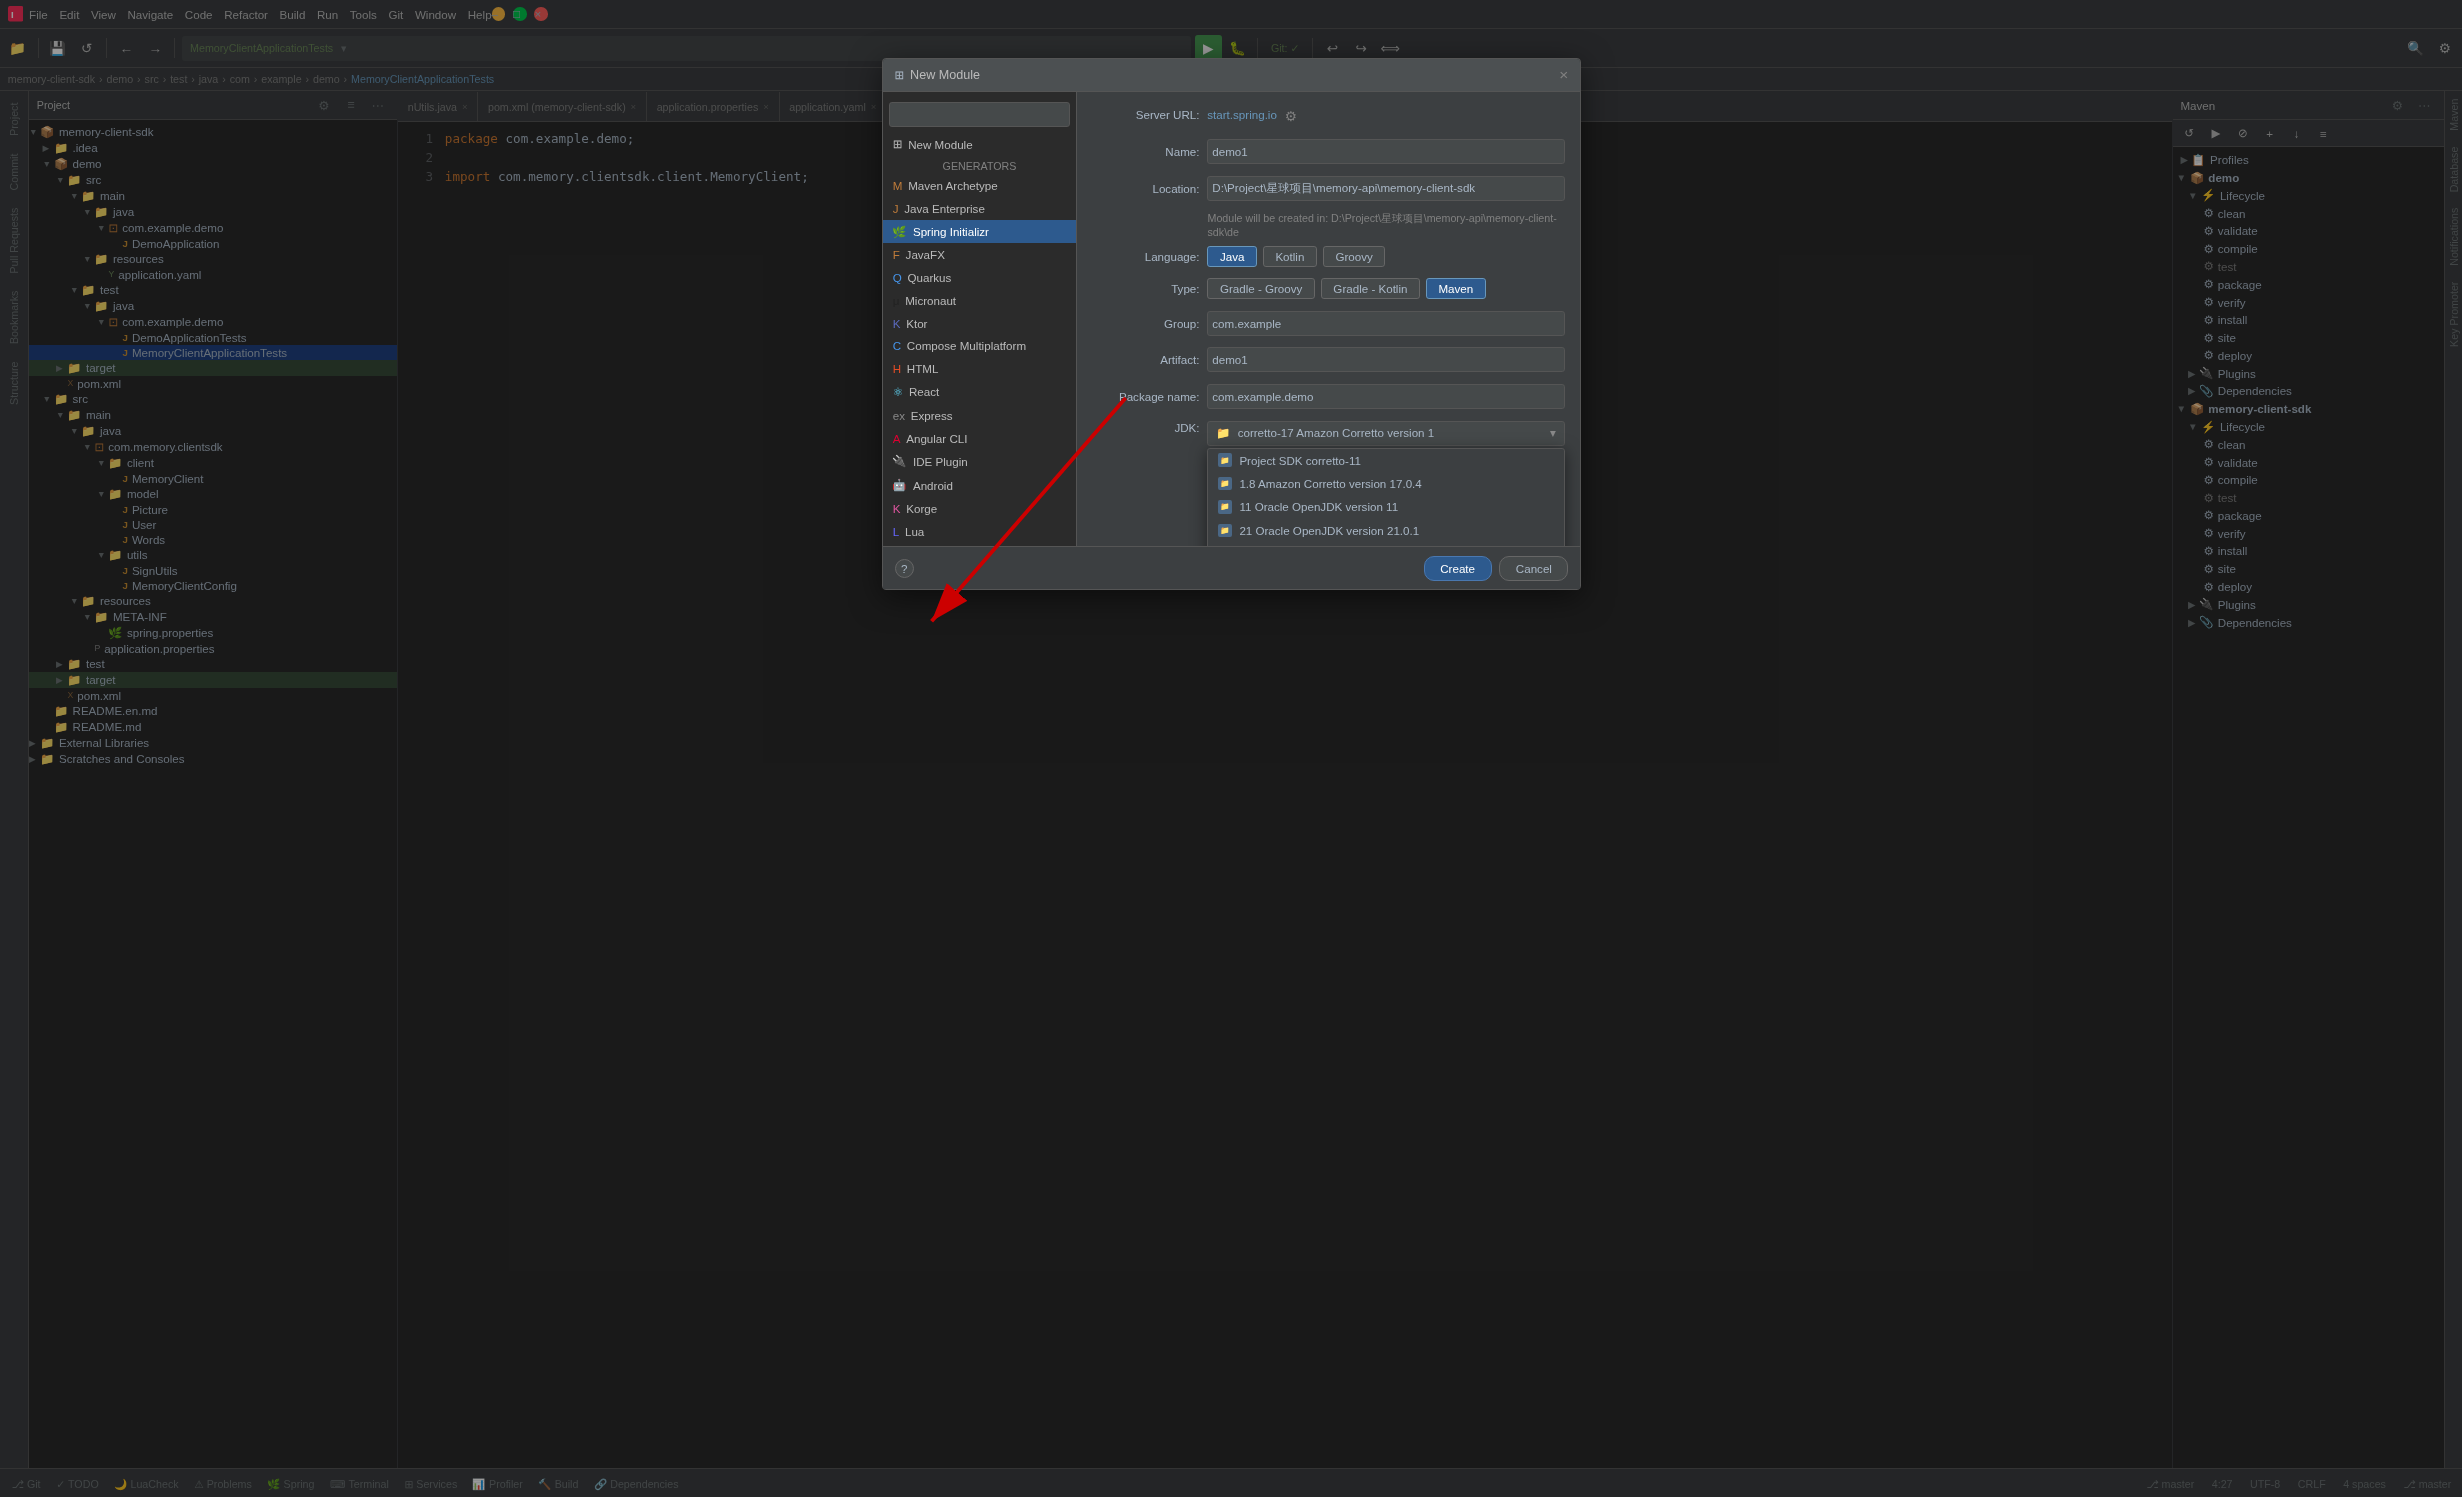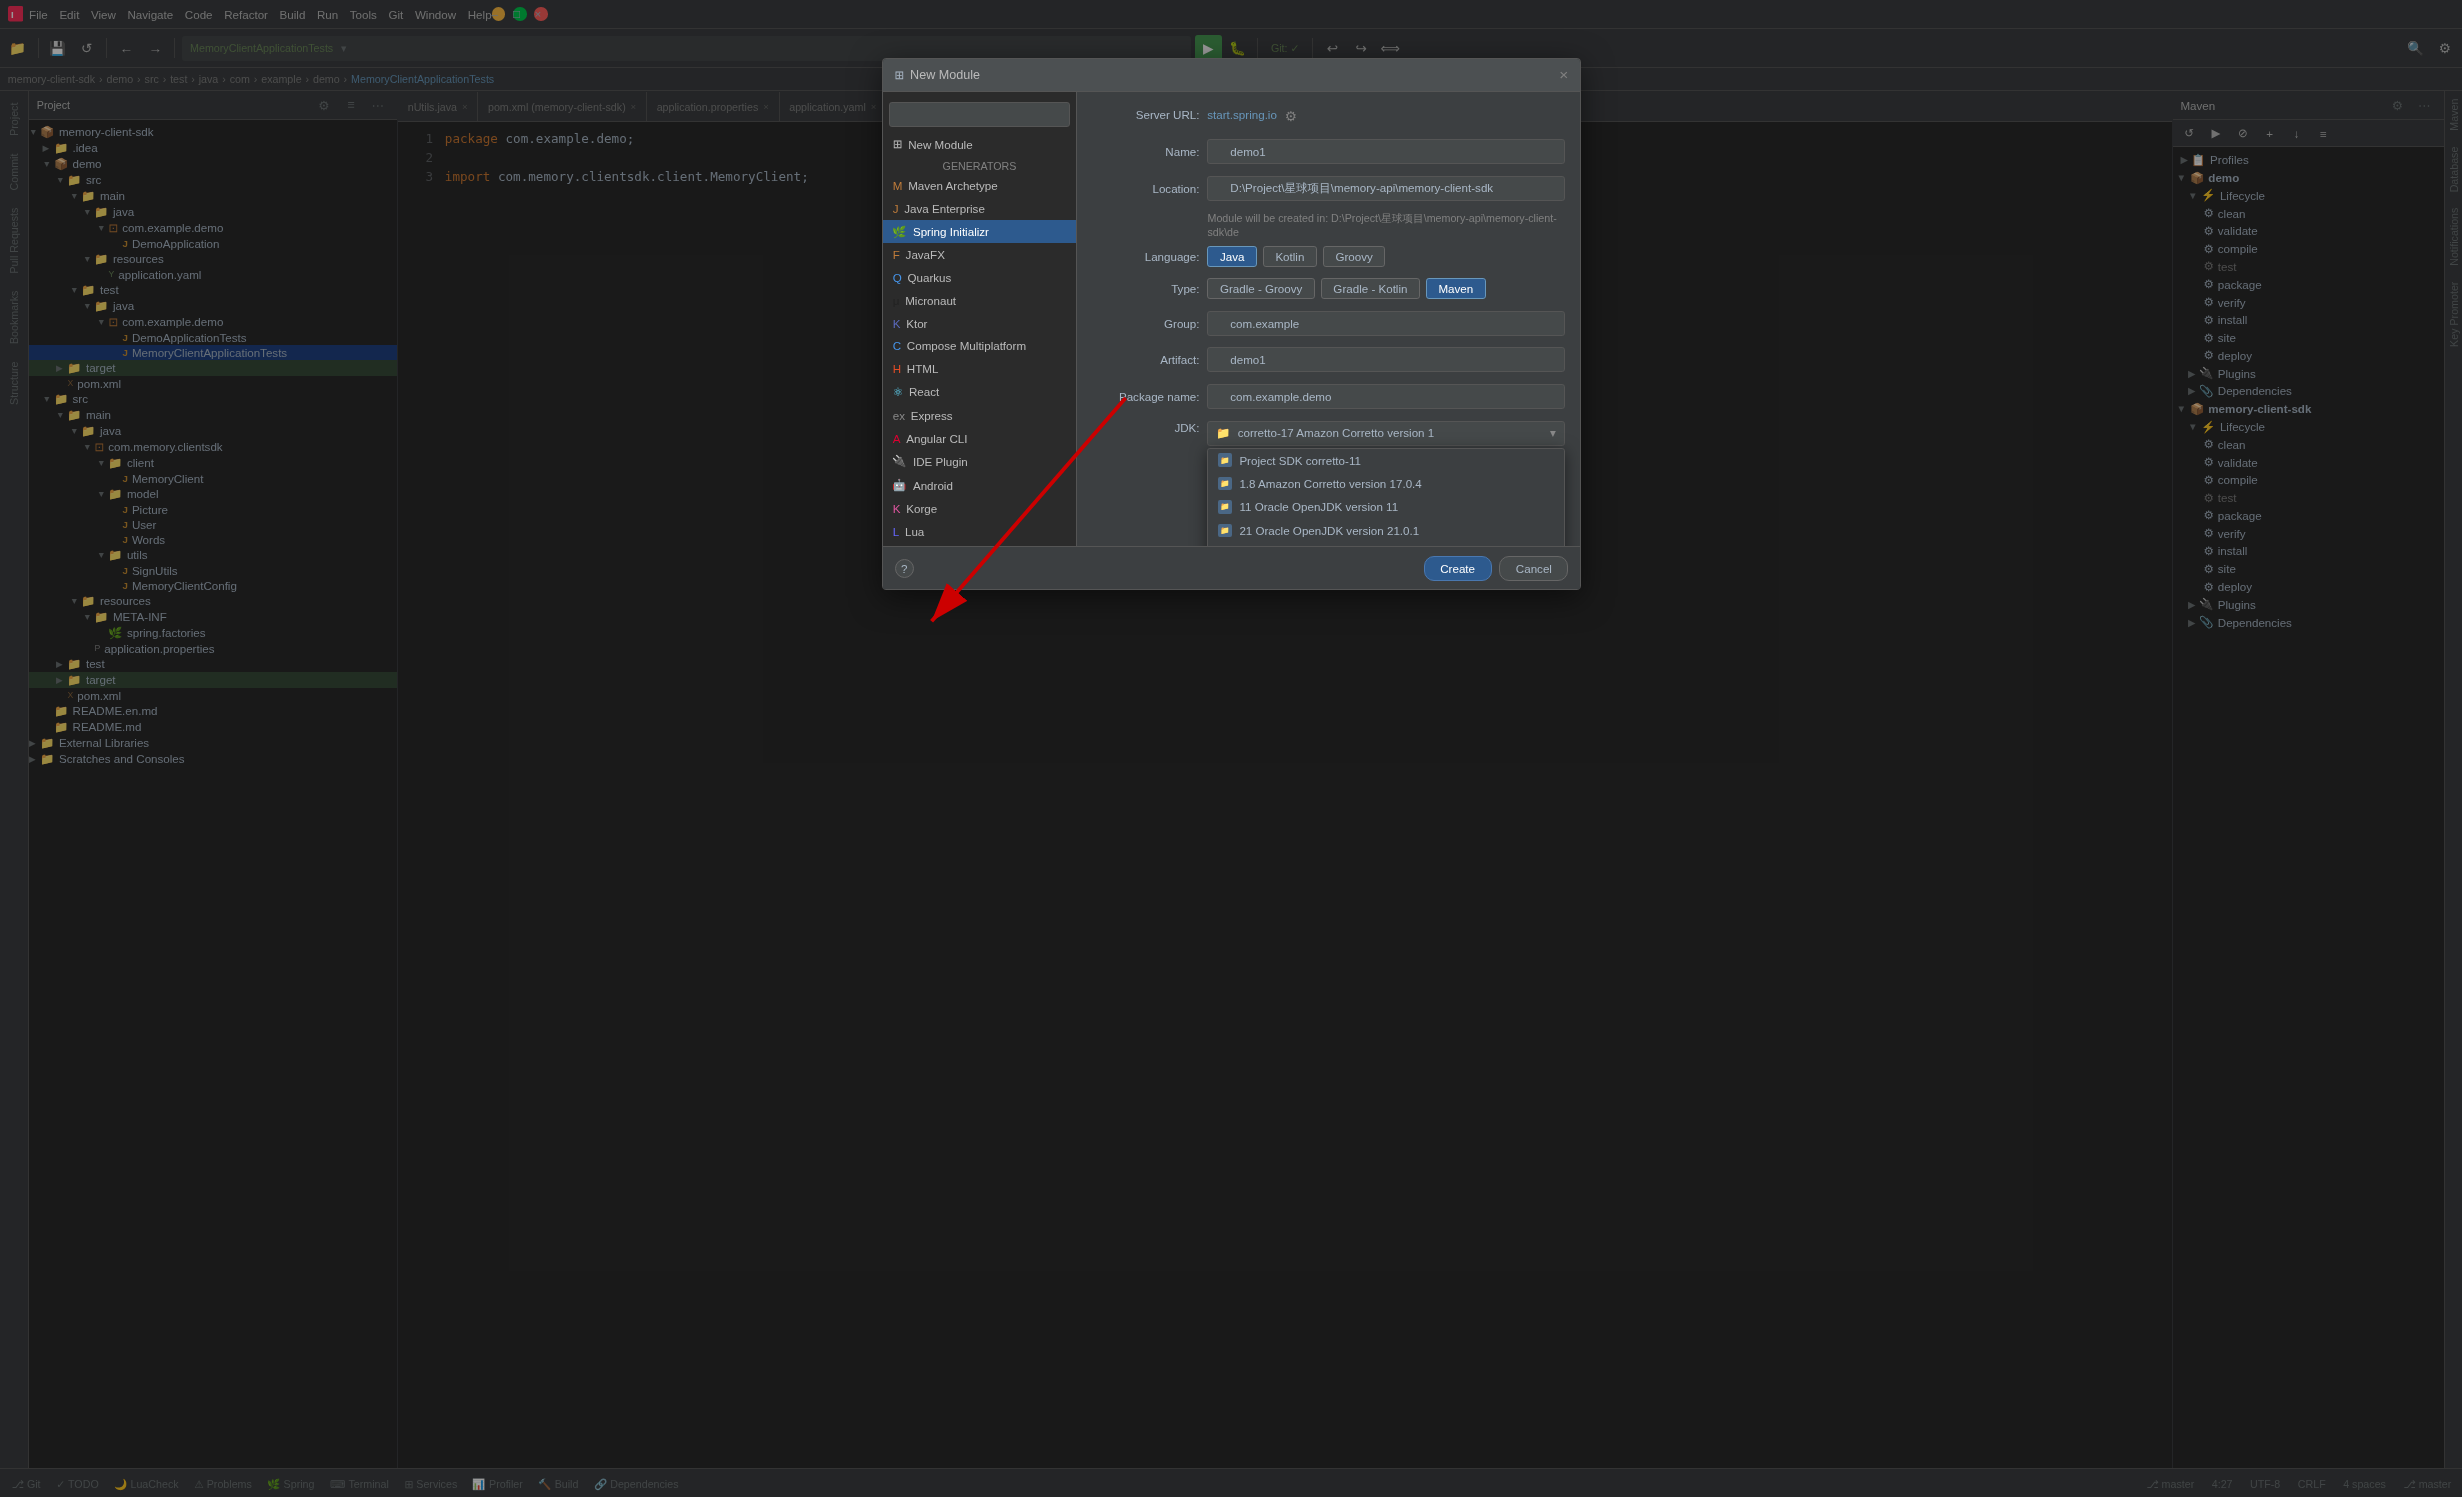--- a/index.html
+++ b/index.html
@@ -351,21 +351,21 @@
       color: #a9b7c6;
       text-align: right;
       flex-shrink: 0;
     }
     .form-control {
       flex: 1;
       background: #45494a;
       border: 1px solid #555;
       border-radius: 2.9px;
       height: 25px;
-      padding: 0 22px;
+      padding: 0 4px;
       color: #a9b7c6;
       font-size: 11.6px;
       outline: none;
     }
     .form-hint {
       font-size: 10.7px;
       color: #808080;
       margin-left: 115px;
       margin-bottom: 7.8px;
     }
@@ -764,21 +764,21 @@
           <span>resources</span>
         </div>
         <div class="tree-item" style="padding-left: 54px;">
           <span style="width:11.6px;display:inline-block;font-size:8.7px;color:#6d7375;">▼</span>
           <span style="color:#7a9fb5;margin-right:3.9px;">📁</span>
           <span>META-INF</span>
         </div>
         <div class="tree-item" style="padding-left: 68px;">
           <span style="width:11.6px;display:inline-block;font-size:8.7px;color:#6d7375;"></span>
           <span style="color:#6a8759;margin-right:3.9px;">🌿</span>
-          <span>spring.factories</span>
+          <span>spring.properties</span>
         </div>
         <div class="tree-item" style="padding-left: 54px;">
           <span style="width:11.6px;display:inline-block;font-size:8.7px;color:#6d7375;"></span>
           <span style="color:#888;font-size:8.7px;margin-right:3.9px;">P</span>
           <span>application.properties</span>
         </div>
         <div class="tree-item" style="padding-left: 27px;">
           <span style="width:11.6px;display:inline-block;font-size:8.7px;color:#6d7375;">▶</span>
           <span style="color:#7a9fb5;margin-right:3.9px;">📁</span>
           <span>test</span>

